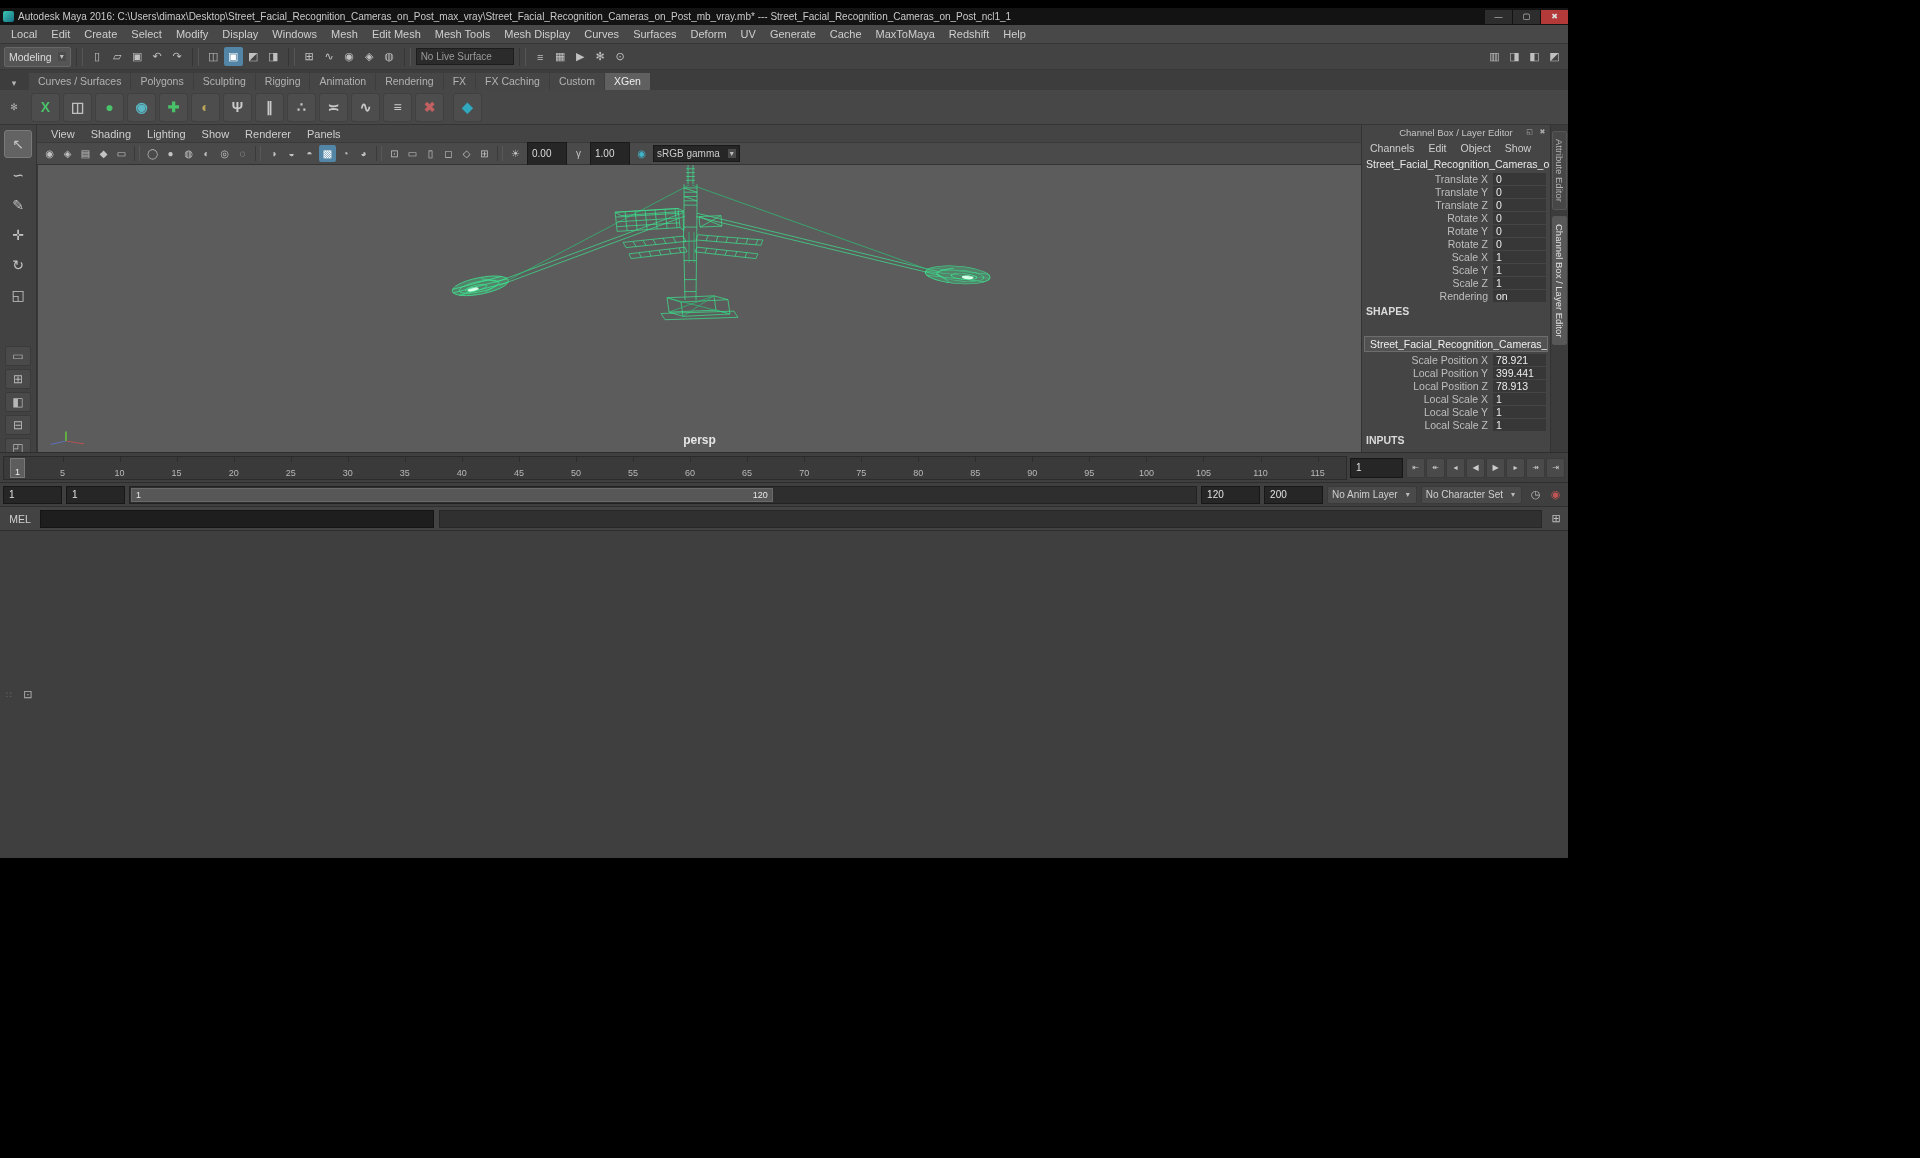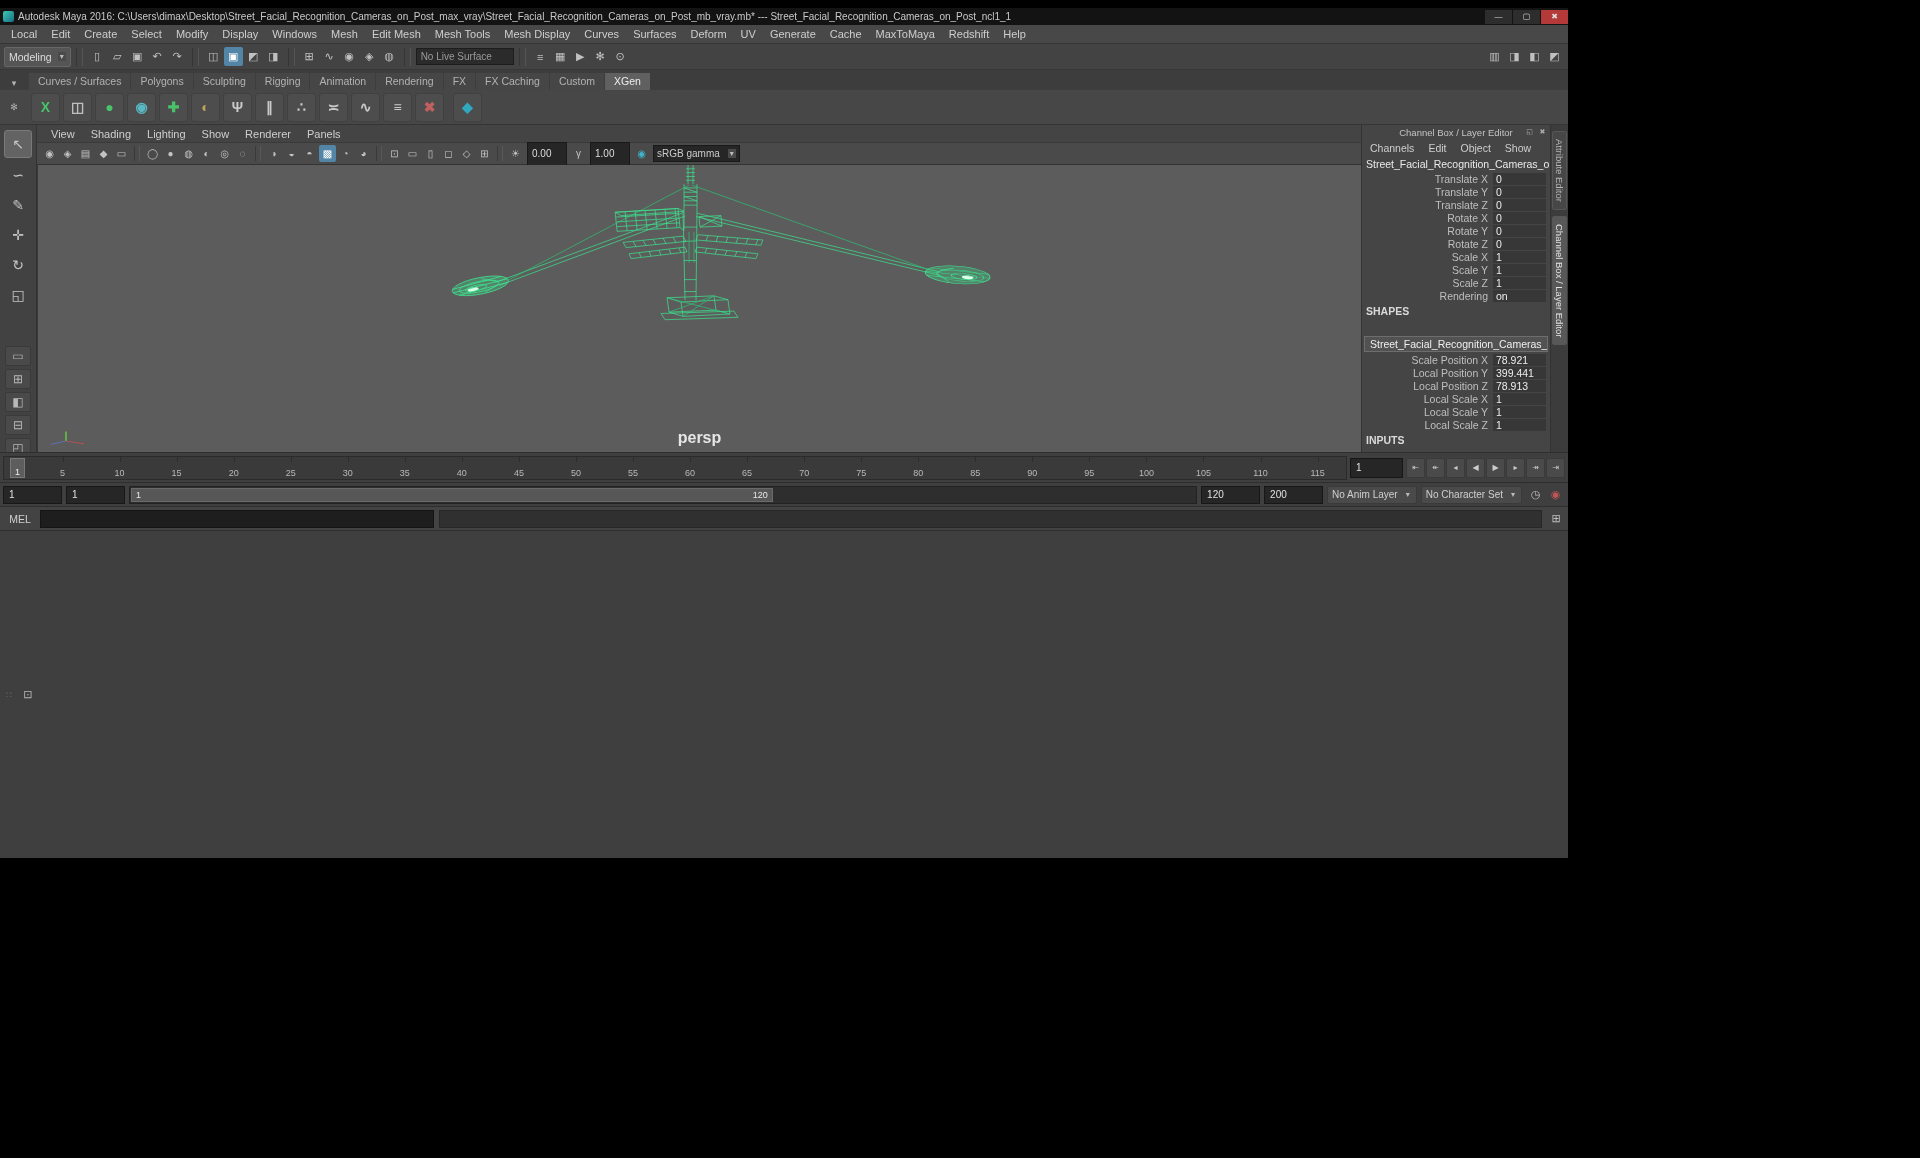--- a/index.html
+++ b/index.html
@@ -65,21 +65,21 @@
   .vp-toolbar{height:21px;background:#4a4a4a;border-bottom:1px solid #333;display:flex;align-items:center;gap:1px;padding-left:4px;flex:0 0 auto;}
   .vp-icon{width:17px;height:17px;display:flex;align-items:center;justify-content:center;font-size:10px;color:#c2c2c2;border-radius:2px;cursor:default;}
   .vp-icon.active{background:#5285a6;color:#fff;}
   .vp-sep{width:4px;height:15px;border-left:1px solid #3a3a3a;border-right:1px solid #585858;margin:0 3px;}
   .vp-field{height:14px;min-width:30px;background:#262626;border:1px solid #191919;color:#ddd;font-size:10px;
             display:flex;align-items:center;padding:4px 4px;margin:0 2px;}
   .vp-dd{height:15px;background:#262626;border:1px solid #191919;color:#ccc;font-size:10px;display:flex;
          align-items:center;gap:8px;padding:0 3px;margin-left:2px;}
   .vp-canvas{flex:1;background:#5c5c5c;position:relative;border-left:1px solid #393939;overflow:hidden;}
   .wire{position:absolute;left:0;top:0;width:100%;height:100%;}
-  .persp-label{position:absolute;bottom:5px;left:50%;transform:translateX(-50%);font-size:16px;font-weight:bold;color:#e6e6e6;}
+  .persp-label{position:absolute;bottom:5px;left:50%;transform:translateX(-50%);font-size:12px;font-weight:bold;color:#e6e6e6;}
 
   
   .right-panel{width:188px;background:#454545;border-left:1px solid #333;display:flex;flex-direction:column;font-size:10.5px;flex:0 0 auto;}
   .rp-header{height:15px;display:flex;align-items:center;justify-content:center;position:relative;background:#454545;flex:0 0 auto;}
   .rp-title{font-size:9.5px;color:#c4c4c4;}
   .rp-header-icons{position:absolute;right:2px;top:1px;display:flex;gap:2px;}
   .rp-hicon{width:11px;height:11px;display:flex;align-items:center;justify-content:center;font-size:7px;color:#aaa;}
   .cb-menus{height:16px;display:flex;align-items:center;padding-left:1px;flex:0 0 auto;}
   .cb-menu{padding:0 7px;color:#cecece;cursor:default;}
   .cb-objname{padding:2px 2px 2px 4px;color:#eaeaea;white-space:nowrap;overflow:hidden;flex:0 0 auto;}

